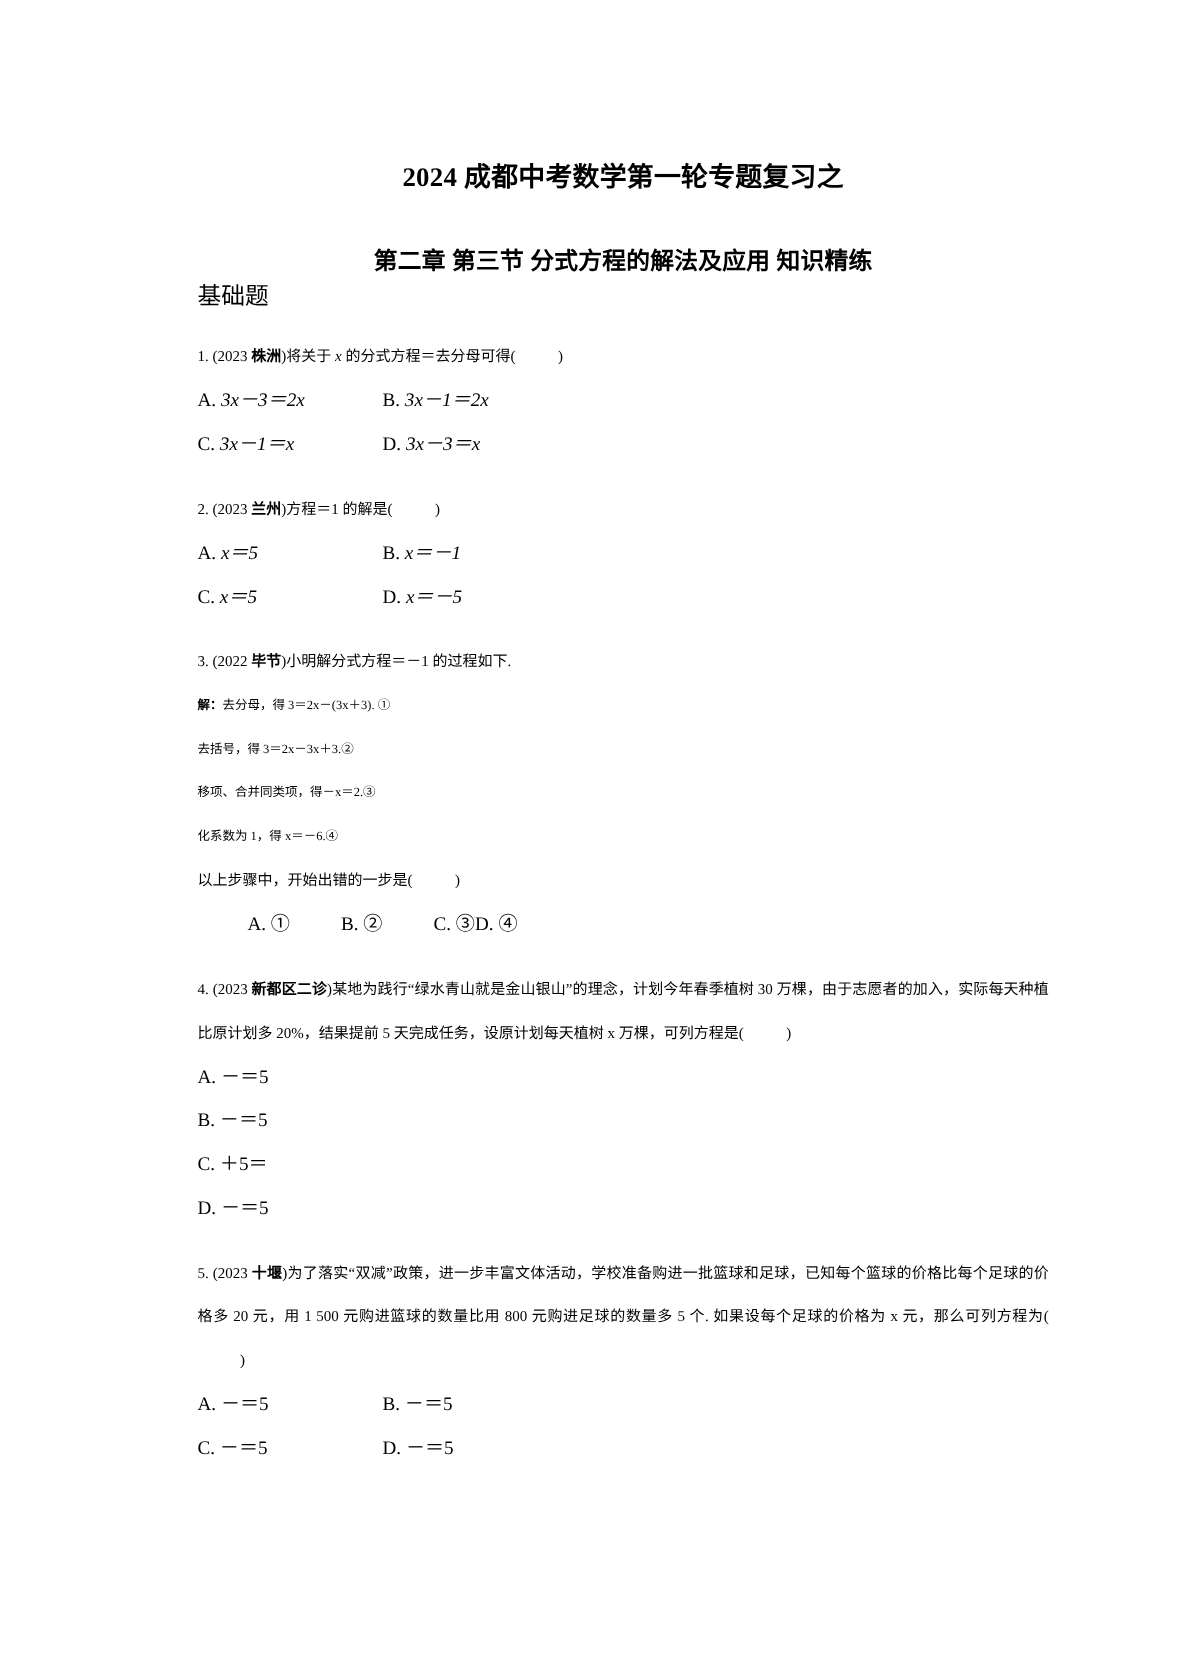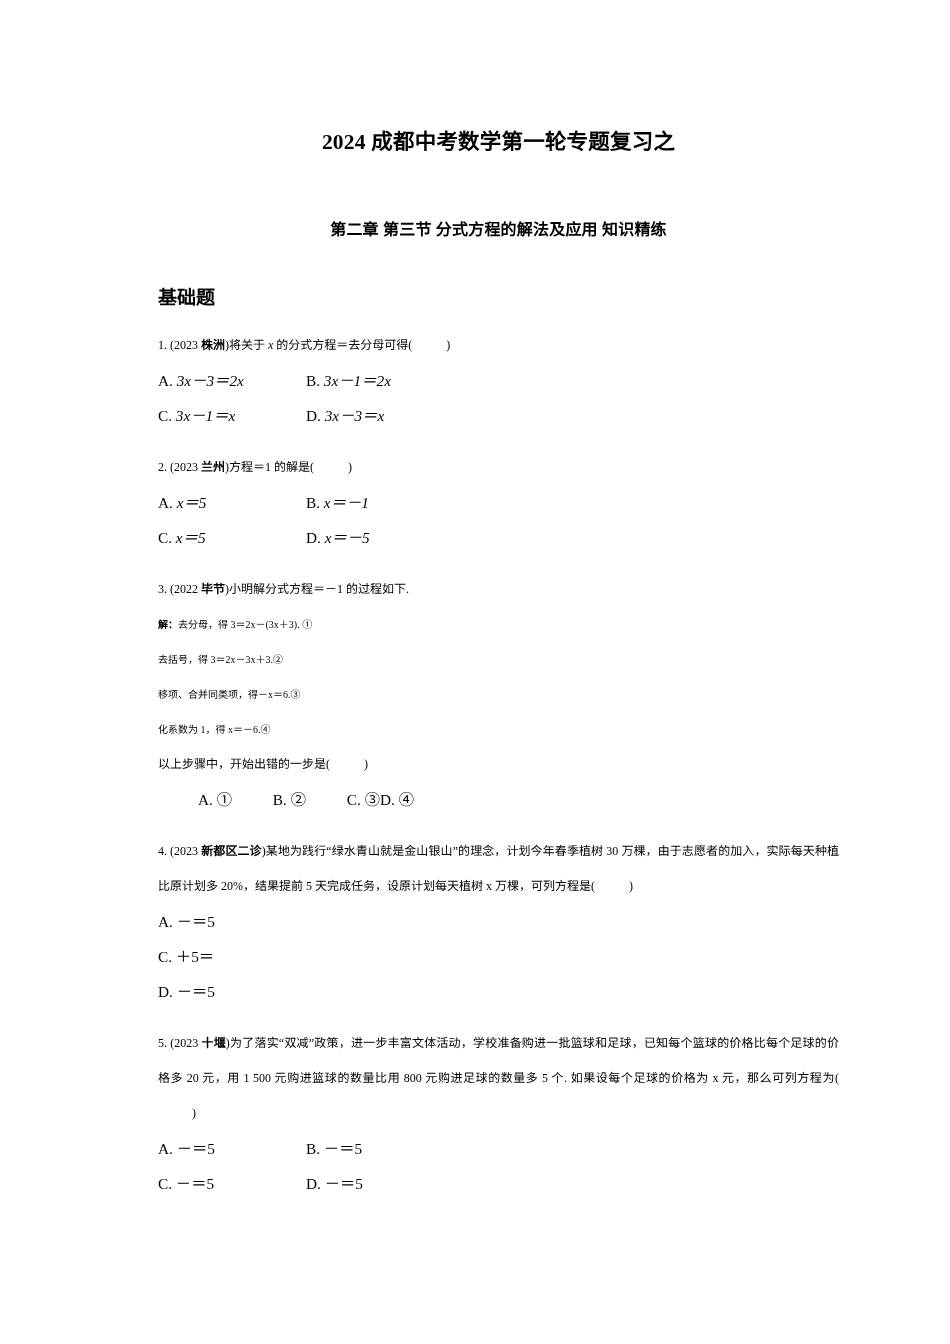--- a/index.html
+++ b/index.html
@@ -40,29 +40,28 @@
     text-align: center;
     font-weight: bold;
     font-size: 21.5px;
     line-height: 30px;
     letter-spacing: 0.2px;
   }
   .doc-title.line1 {
     margin-top: 127px;
   }
   .doc-title.line2 {
-    margin-top: 58px;
-    font-size: 16px;
+    margin-top: 38px;
+    font-size: 19px;
   }
 
   .section-head {
-    font-weight: bold;
+    font-weight: normal;
     font-size: 19px;
     line-height: 26px;
-    margin-top: 40px;
     font-family: "Liberation Sans", "DejaVu Sans", sans-serif;
   }
 
   
   .q-block {
     margin-top: 17px;
   }
   .q-stem {
     font-size: 12px;
     line-height: 35px;
@@ -172,21 +171,21 @@
         <span>(2022 </span><span class="bold">毕节</span><span>)</span><span>小明解分式方程＝－1 的过程如下.</span>
       </div>
 
       <div class="sol-line">
         <span class="bold">解：</span><span>去分母，得 3＝2x－(3x＋3).  ①</span>
       </div>
       <div class="sol-line">
         <span>去括号，得 3＝2x－3x＋3.②</span>
       </div>
       <div class="sol-line">
-        <span>移项、合并同类项，得－x＝6.③</span>
+        <span>移项、合并同类项，得－x＝2.③</span>
       </div>
       <div class="sol-line">
         <span>化系数为 1，得 x＝－6.④</span>
       </div>
 
       <div class="q-stem">
         <span>以上步骤中，开始出错的一步是(</span><span class="blankgap"></span><span>)</span>
       </div>
 
       <div class="opt-row cols4">
@@ -199,20 +198,22 @@
     </div>
 
     <div class="q-block">
       <div class="q-stem">
         <span>4.</span>
         <span>(2023 </span><span class="bold">新都区二诊</span><span>)</span><span>某地为践行“绿水青山就是金山银山”的理念，计划今年春季植树 30 万棵，由于志愿者的加入，实际每天种植比原计划多 20%，结果提前 5 天完成任务，设原计划每天植树 x 万棵，可列方程是(</span><span class="blankgap"></span><span>)</span>
       </div>
       <div class="opt-row cols1">
         <span class="opt"><span>A.</span>
           <span>－＝5</span></span>
+        <span class="opt"><span>B.</span>
+          <span>－＝5</span></span>
         <span class="opt"><span>C.</span>
           <span>＋5＝</span></span>
         <span class="opt"><span>D.</span>
           <span>－＝5</span></span>
       </div>
     </div>
 
     <div class="q-block">
       <div class="q-stem">
         <span>5.</span>

